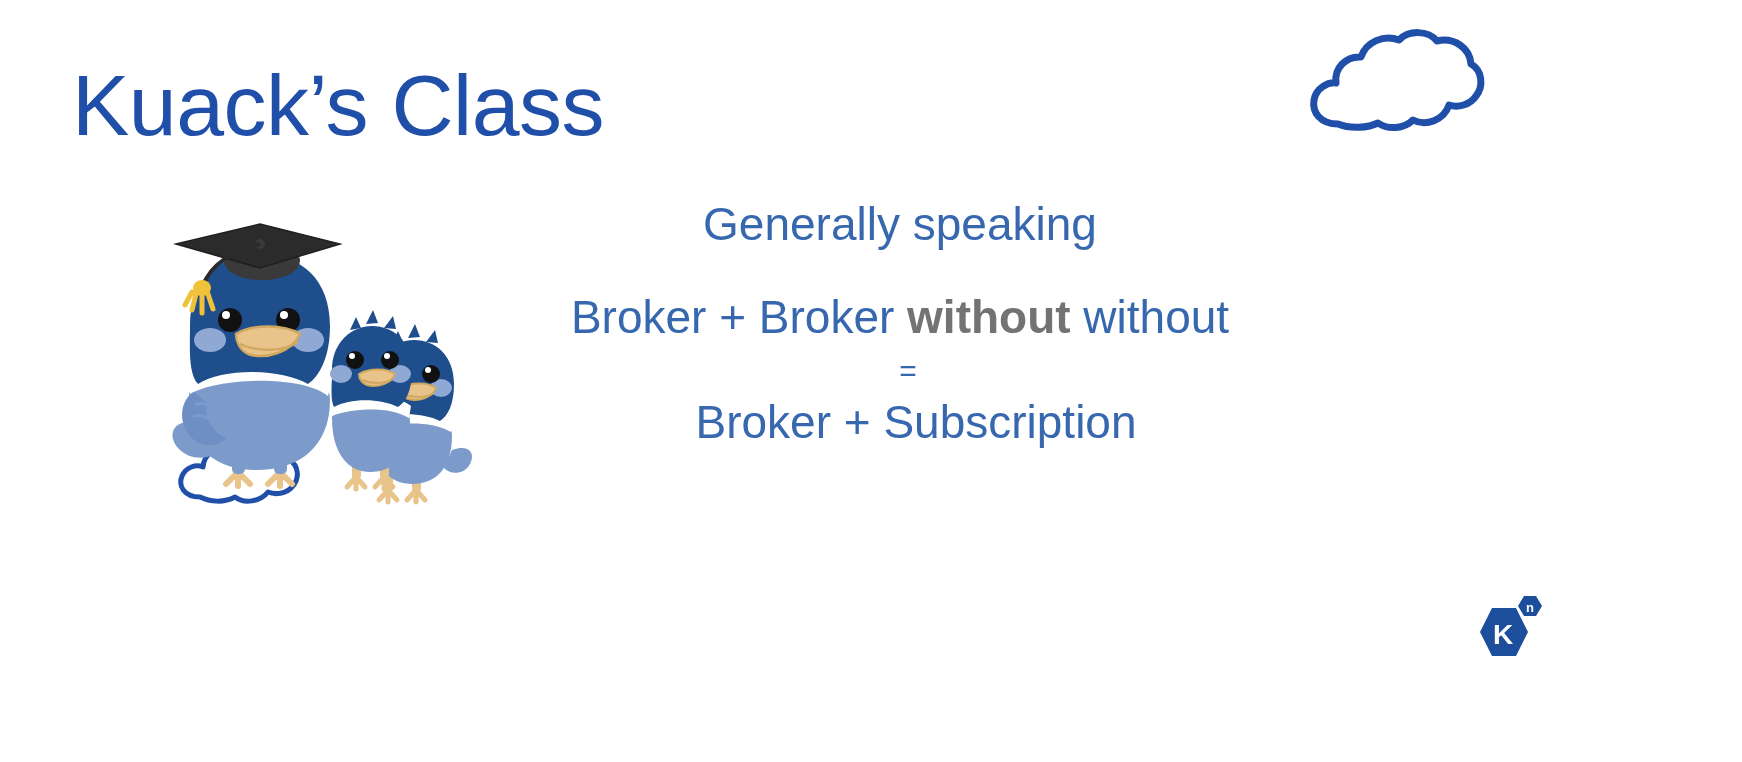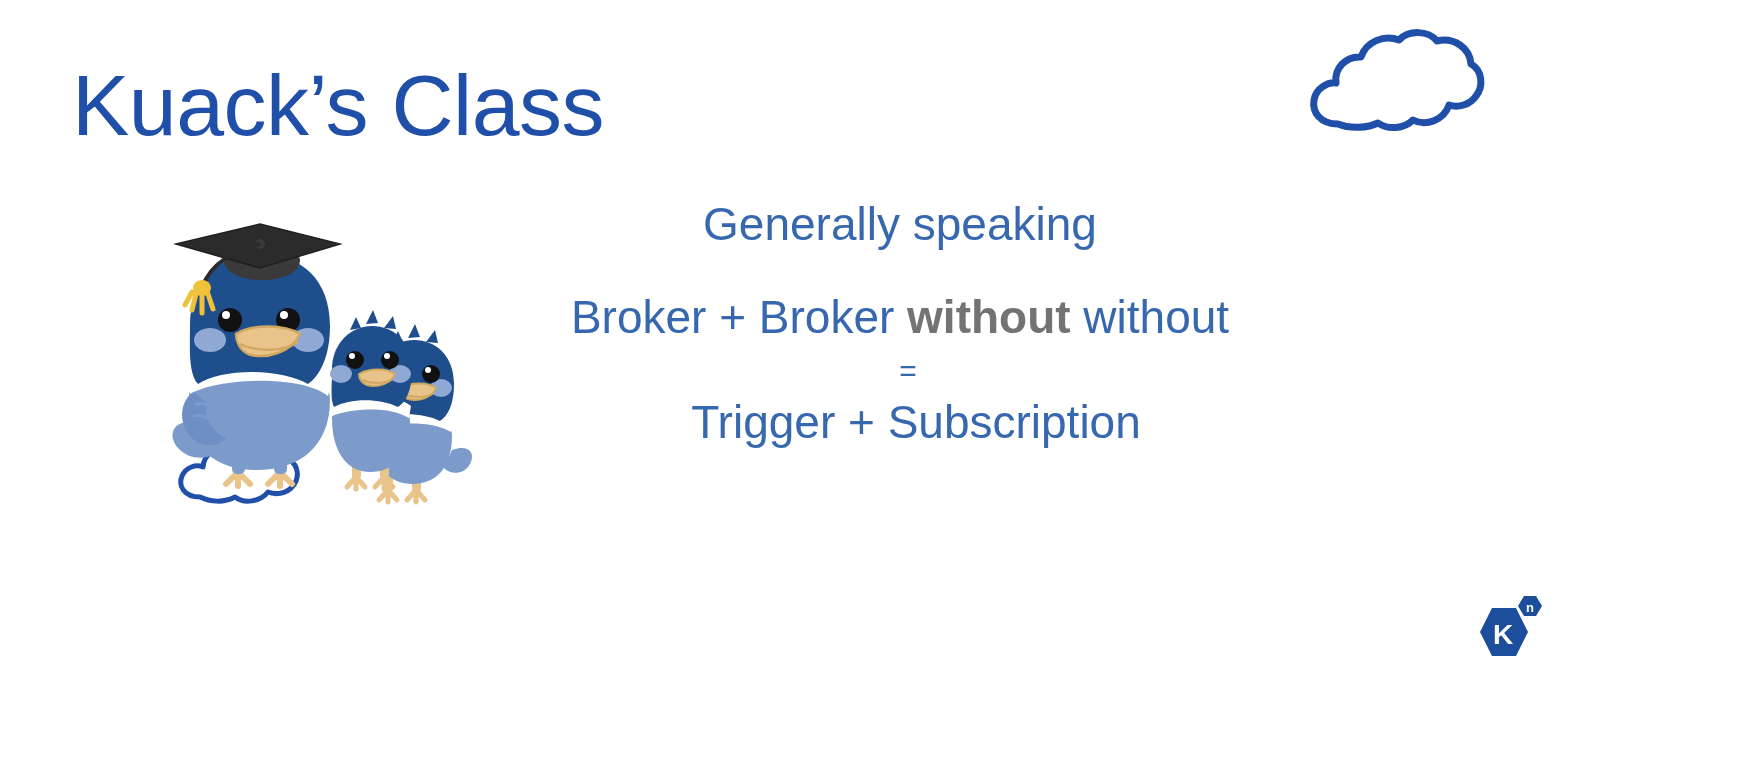--- a/index.html
+++ b/index.html
@@ -252,21 +252,21 @@
     </svg>
   </div>
 
   <div class="body-block">
     <p class="body-line line-lead">Generally speaking</p>
 
     <p class="body-line line-eq1"><span>Broker + Broker </span><b>without</b><span> without</span></p>
 
     <p class="body-line line-eqsign">=</p>
 
-    <p class="body-line line-eq2">Trigger + Subscription</p>
+    <p class="body-line line-eq2">Broker + Subscription</p>
   </div>
 
   <div class="brand-logo">
     <svg viewBox="0 0 84 78" width="84" height="78" aria-hidden="true">
 
       <polygon points="30,16 54,16 66,40 54,64 30,64 18,40" fill="#1C4E9C"></polygon>
       <text x="41" y="52" text-anchor="middle" font-family="'Liberation Sans', sans-serif" font-size="28" font-weight="700" fill="#ffffff">K</text>
 
       <polygon points="62,4 74,4 80,14 74,24 62,24 56,14" fill="#1C4E9C"></polygon>
       <text x="68" y="20" text-anchor="middle" font-family="'Liberation Sans', sans-serif" font-size="13" font-weight="700" fill="#ffffff">n</text>

